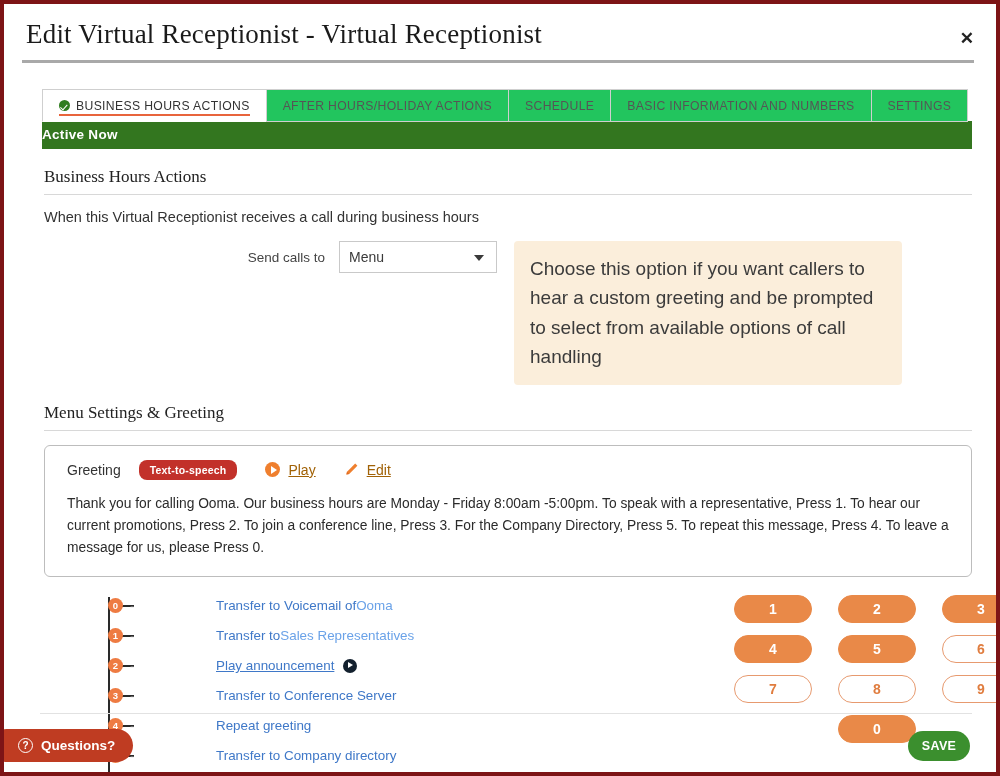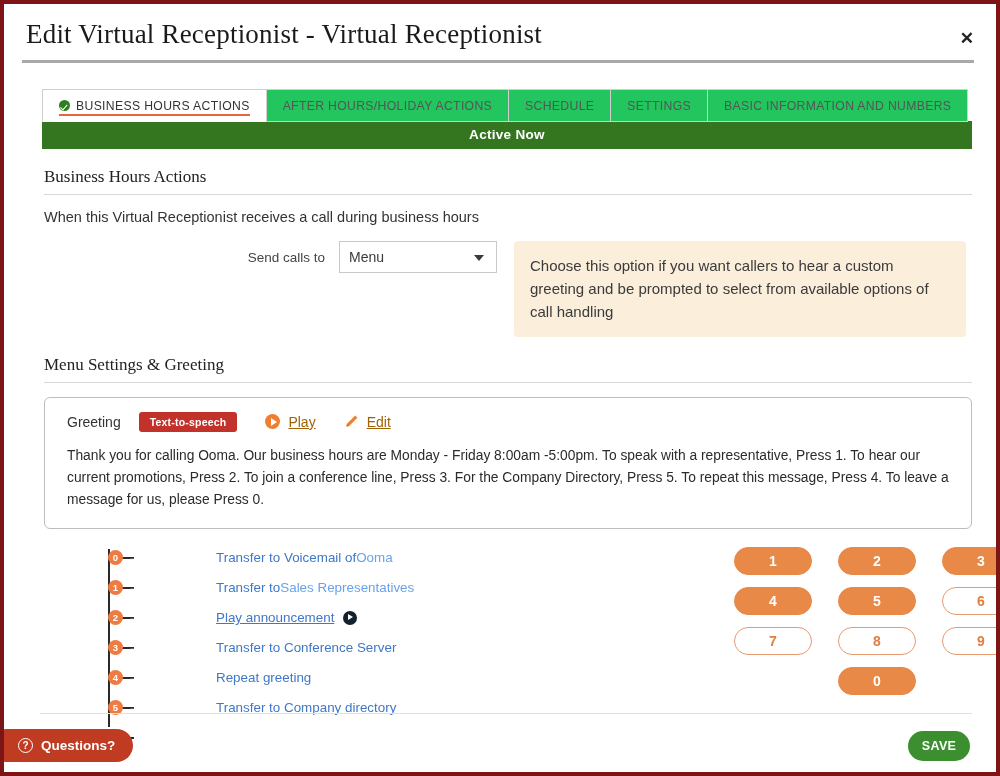--- a/index.html
+++ b/index.html
@@ -95,21 +95,21 @@
     position: absolute;
     left: 3px; top: 2.5px;
     width: 3px; height: 5.5px;
     border: solid #fff;
     border-width: 0 1.4px 1.4px 0;
     transform: rotate(42deg);
   }
   .active-bar {
     background: #33761f;
     color: #fff;
-    text-align: center;
+    text-align: left;
     font-size: 13.5px;
     font-weight: bold;
     padding: 6px 0 7px 0;
     letter-spacing: .3px;
     margin-top: -1px;
   }
 
   
   .content { padding: 0 24px 0 40px; }
   .sec-title {
@@ -157,22 +157,22 @@
     width: 0; height: 0;
     border-left: 5px solid transparent;
     border-right: 5px solid transparent;
     border-top: 6px solid #3a3a3a;
   }
   .hint {
     margin-left: 17px;
     background: #fbeedb;
     border-radius: 4px;
     padding: 13px 16px;
-    width: 452px;
-    font-size: 15px;
+    width: 388px;
+    font-size: 19px;
     line-height: 1.55;
     color: #3b3b3b;
   }
 
   
   .card {
     margin-top: 14px;
     border: 1px solid #bdbdbd;
     border-radius: 6px;
     padding: 14px 18px 16px 22px;
@@ -183,21 +183,21 @@
     gap: 0;
     font-size: 14px;
     color: #333;
   }
   .card-head .gr-label { margin-right: 18px; text-align: center; }
   .badge-tts {
     background: #c2312a;
     color: #fff;
     font-size: 10.5px;
     font-weight: bold;
-    border-radius: 3px;
+    border-radius: 8px;
     padding: 4px 11px 4px 11px;
     letter-spacing: .2px;
   }
   .mini-link {
     display: flex;
     align-items: center;
     gap: 8px;
     margin-left: 28px;
   }
   .mini-link a {
@@ -414,24 +414,24 @@
           <span class="chk"></span>
           <span>BUSINESS HOURS ACTIONS</span>
         </div>
         <div class="tab">
           <span>AFTER HOURS/HOLIDAY ACTIONS</span>
         </div>
         <div class="tab">
           <span>SCHEDULE</span>
         </div>
         <div class="tab">
-          <span>SETTINGS</span>
+          <span>BASIC INFORMATION AND NUMBERS</span>
         </div>
         <div class="tab">
-          <span>BASIC INFORMATION AND NUMBERS</span>
+          <span>SETTINGS</span>
         </div>
       </div>
     <div class="active-bar">Active Now</div>
   </div>
 
   <div class="content">
 
     <div class="sec-title">Business Hours Actions</div>
     <div class="lead">When this Virtual Receptionist receives a call during business hours</div>
 

